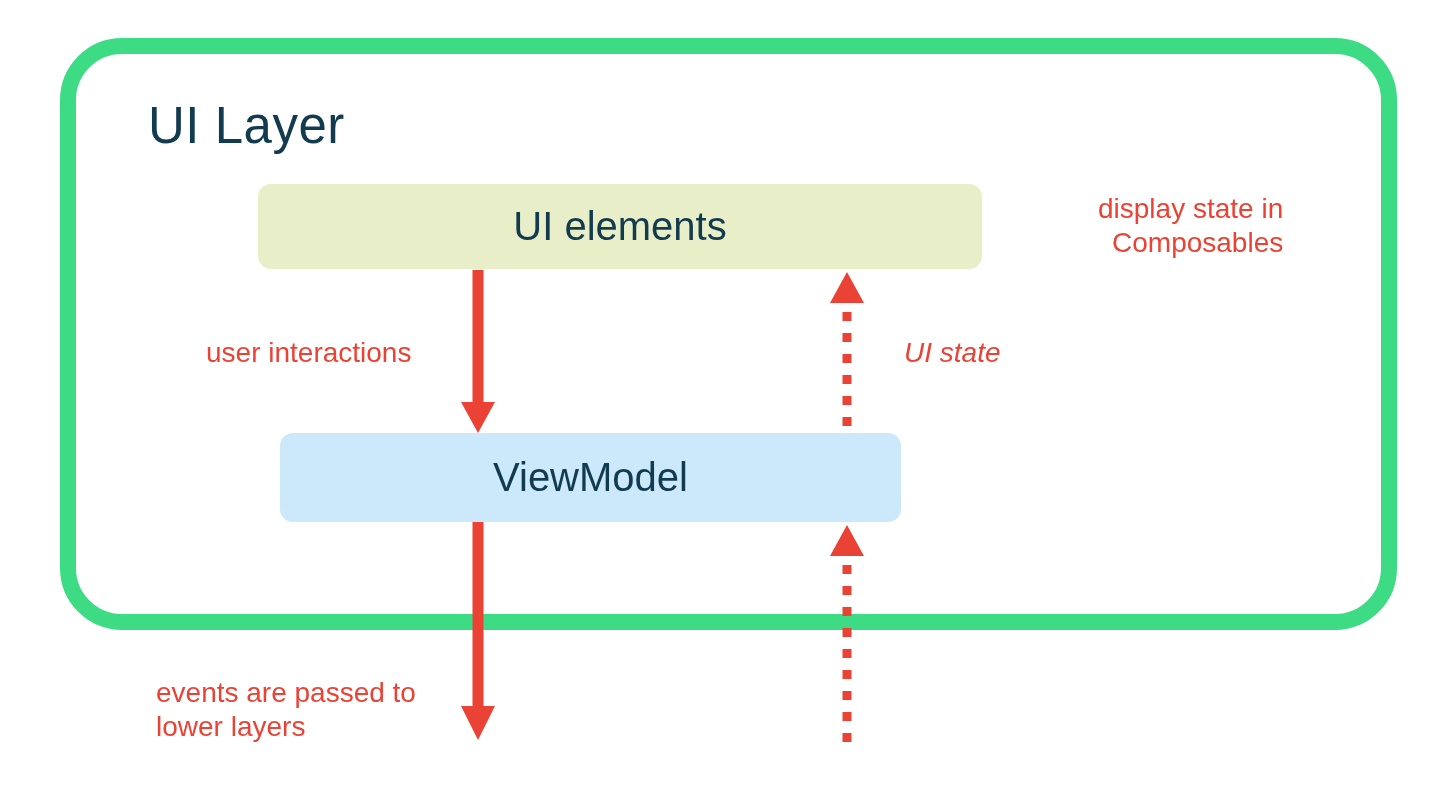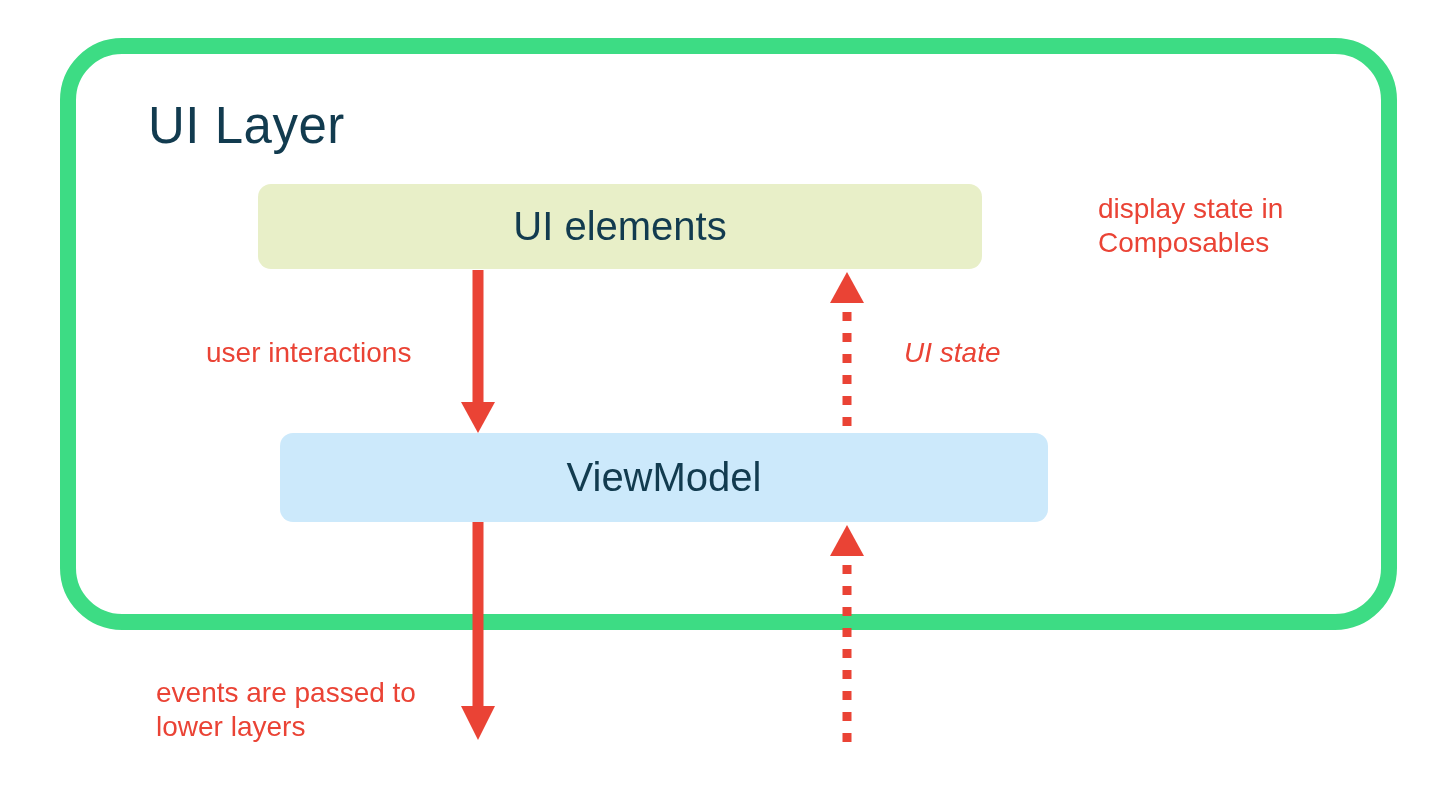--- a/index.html
+++ b/index.html
@@ -50,32 +50,32 @@
   .box-ui-elements {
     left: 258px;
     top: 184px;
     width: 724px;
     height: 85px;
     background: var(--lime, #E8EFC8);
   }
   .box-viewmodel {
     left: 280px;
     top: 433px;
-    width: 768px;
+    width: 621px;
     height: 89px;
     background: var(--blue, #CCE9FB);
   }
   .red-label {
     position: absolute;
     color: var(--red, #EA4335);
     font-size: 28px;
     line-height: 34px;
     white-space: pre-line;
   }
-  .lbl-display-state   { left: 1098px; top: 192px; }
+  .lbl-display-state   { left: 1098px; top: 192px; text-align: right; }
   .lbl-transforms      { left: 1064px; top: 455px; }
   .lbl-user-inter      { left: 206px;  top: 336px; }
   .lbl-ui-state        { left: 904px;  top: 336px; font-style: italic; }
   .lbl-events          { left: 156px;  top: 676px; }
   .lbl-streams         { left: 879px;  top: 676px; }
   .arrow-layer {
     position: absolute;
     left: 0;
     top: 0;
     width: 1447px;

